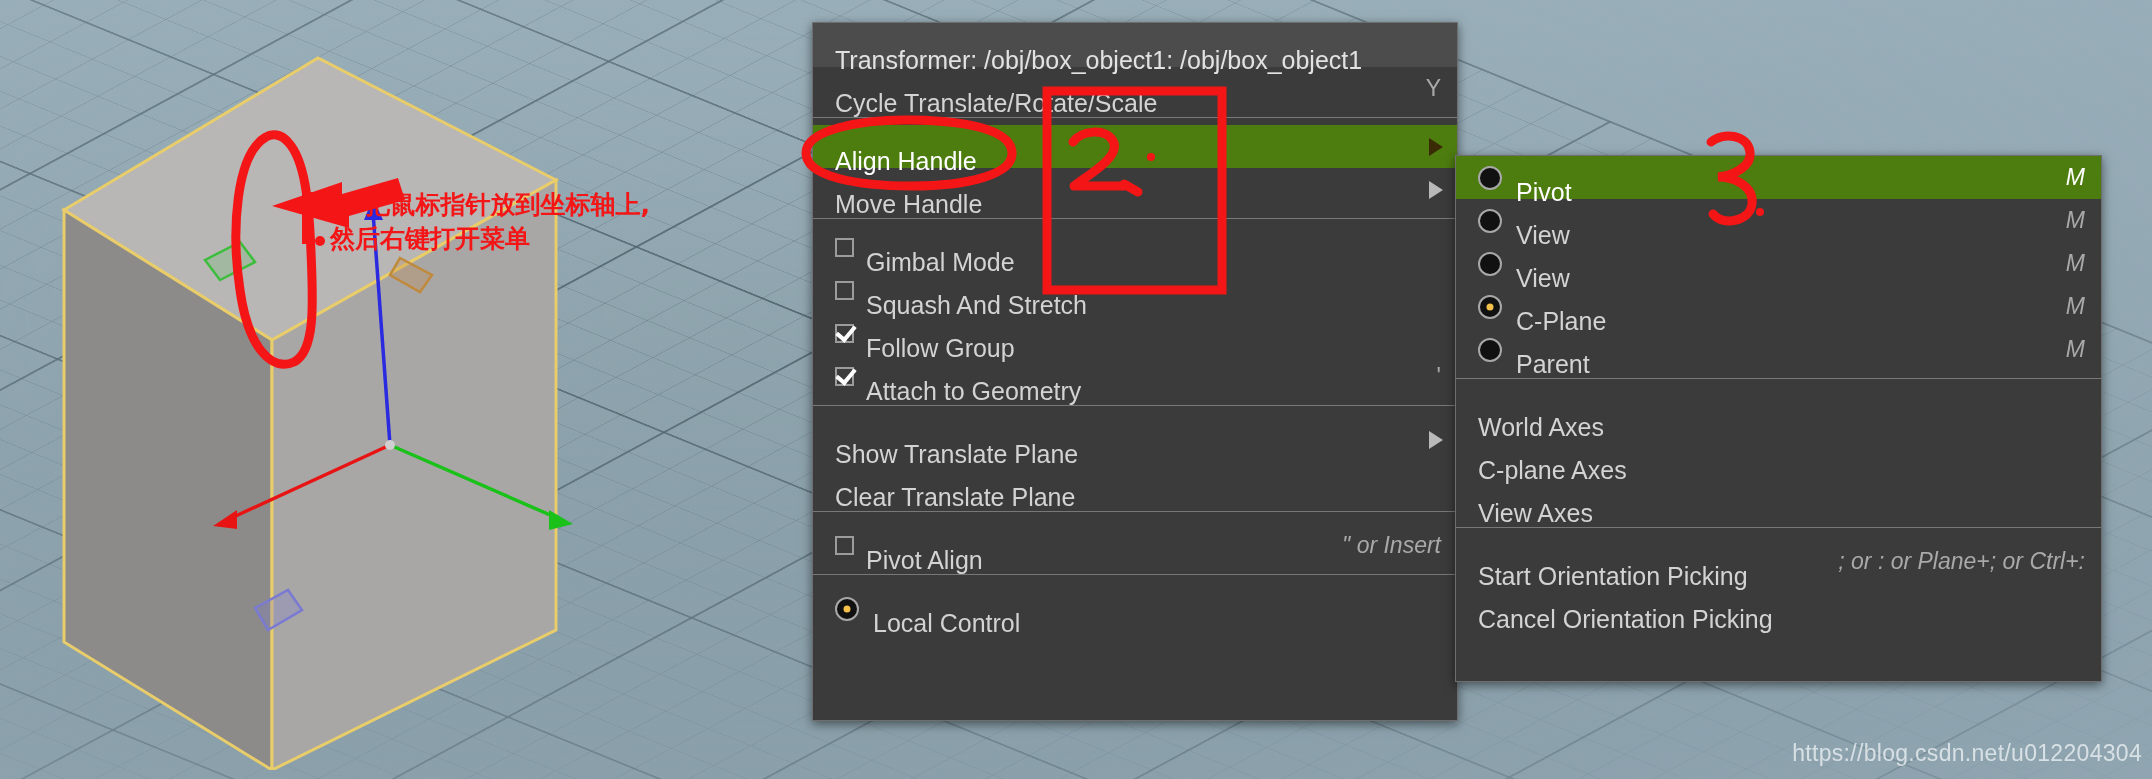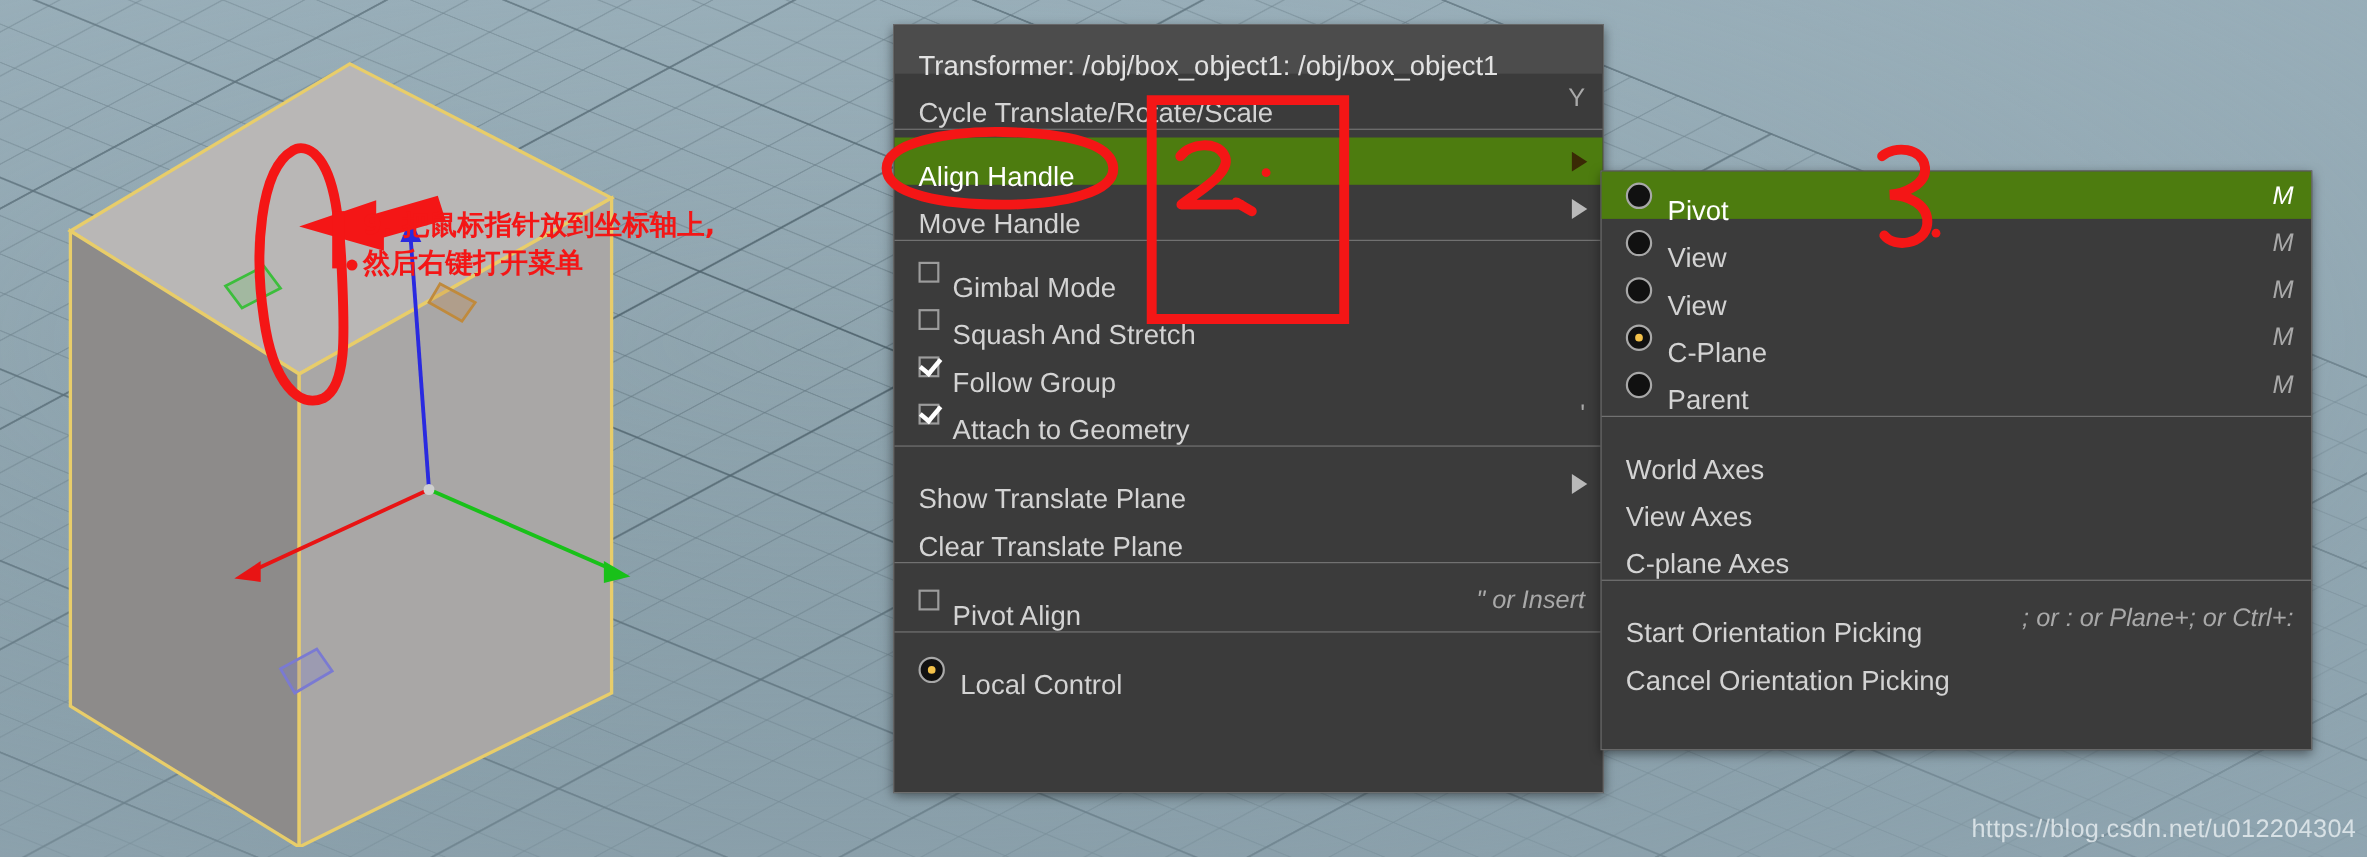--- a/index.html
+++ b/index.html
@@ -219,24 +219,24 @@
     <span class="sc">M</span>
   </div>
 
   <div class="sep"></div>
   <div class="gap"></div>
 
   <div class="mi">
     <span class="lbl">World Axes</span>
   </div>
   <div class="mi">
+    <span class="lbl">C-plane Axes</span>
+  </div>
+  <div class="mi">
     <span class="lbl">View Axes</span>
-  </div>
-  <div class="mi">
-    <span class="lbl">C-plane Axes</span>
   </div>
 
   <div class="sep"></div>
   <div class="gap"></div>
 
   <div class="mi">
     <span class="lbl">Start Orientation Picking</span>
     <span class="sc">; or : or Plane+; or Ctrl+:</span>
   </div>
   <div class="mi">

